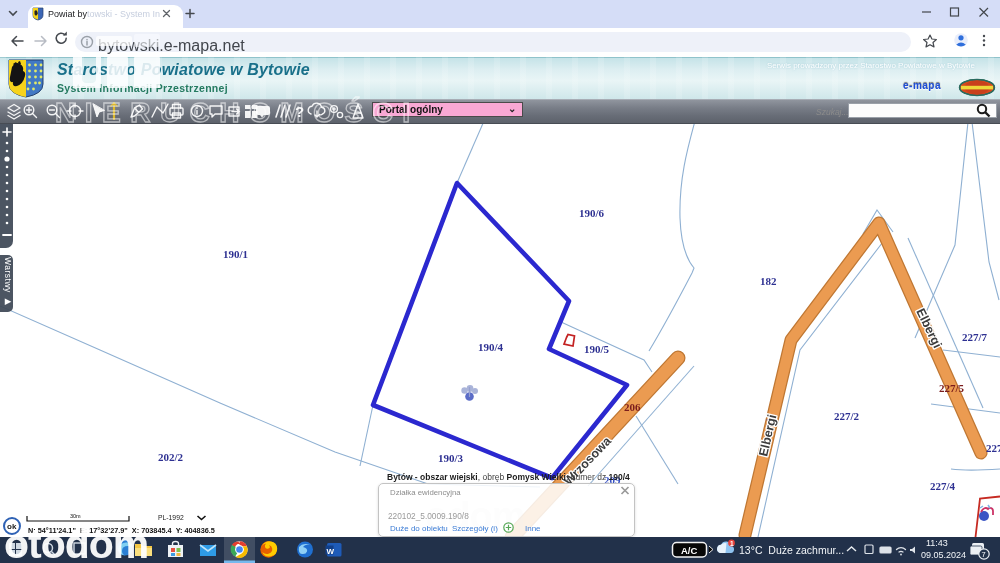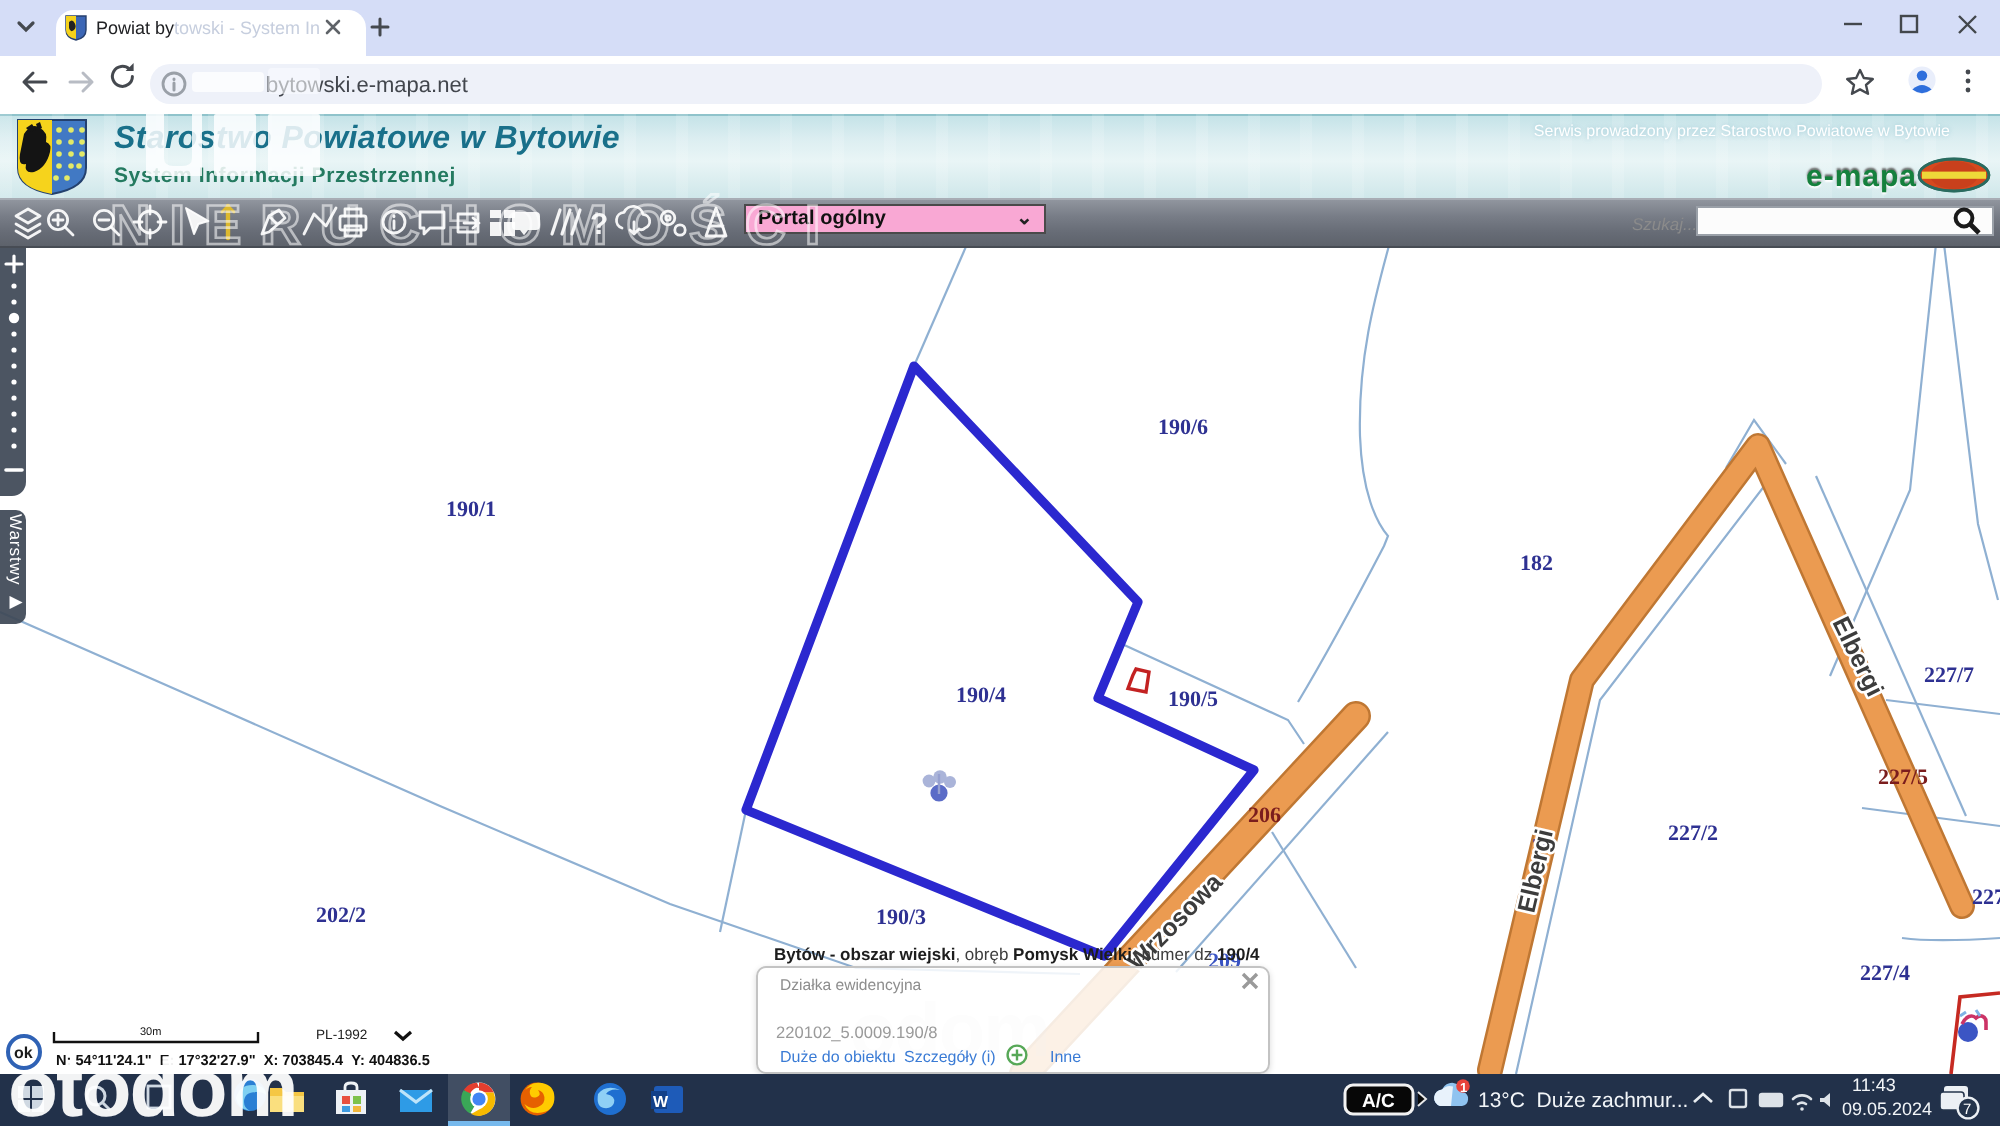--- a/index.html
+++ b/index.html
@@ -8,31 +8,31 @@
   .abs { position:absolute; }
 
   
   #tabbar { left:0; top:0; width:1000px; height:28px; background:#d5ddf7; }
   #tab { left:28px; top:5px; width:155px; height:23px; background:#fff; border-radius:9px 9px 0 0; }
   #tabtitle { left:48px; top:9px; font-size:9px; color:#202124; white-space:nowrap; }
   .ghost { color:#c6cede; }
   
   #addrrow { left:0; top:28px; width:1000px; height:29px; background:#ffffff; }
   #pill { left:75px; top:32px; width:836px; height:20px; background:#eef1f9; border-radius:10px; }
-  #urltext { left:98px; top:37px; font-size:11px; color:#42464d;margin-left:35px; }
+  #urltext { left:98px; top:37px; font-size:16px; color:#42464d; }
   
   #header { left:0; top:57px; width:1000px; height:42px;
     background:linear-gradient(180deg,#c5e3e8 0%,#dceef1 28%,#e9f5f6 55%,#cfe7ea 100%);
     border-top:1px solid #8fc3cb; }
   #hstripes { left:0; top:57px; width:1000px; height:42px;
     background:repeating-linear-gradient(90deg, rgba(255,255,255,0.14) 0 6px, rgba(255,255,255,0) 6px 26px); }
   #htitle { left:57px; top:61px; font-size:16px; font-weight:bold; font-style:italic; color:#19708a; letter-spacing:0.2px;}
   #hsub { left:57px; top:82px; font-size:10.5px; font-weight:bold; color:#247a60; letter-spacing:0.3px;}
   #hserwis { right:25px; top:61px; font-size:8px; color:#ffffff; text-shadow:0 0 2px rgba(120,180,200,0.6); }
-  #emapa { left:903px; top:80px; font-size:15px; font-weight:bold; color:#15803d; letter-spacing:0.5px;
+  #emapa { left:903px; top:80px; font-size:10px; font-weight:bold; color:#1d4ed8; letter-spacing:0.5px;
      text-shadow:0 1px 1px #fff, 0 -1px 1px #666;text-align:right; }
   
   #toolbar { left:0; top:99px; width:1000px; height:25px;
     background:linear-gradient(180deg,#90959e 0%,#787d87 35%,#676c76 70%,#5d626b 100%);
     border-top:1px solid #a8adb5; border-bottom:1px solid #474c54; }
   #select { left:372px; top:102px; width:151px; height:15px; background:#f9a8d4; border:1px solid #4a4a4a;
     font-size:10px; color:#111; padding-left:6px; line-height:13px; font-weight:bold;}
   #selarrow { left:508px; top:103px; font-size:10px; color:#222; font-weight:bold;}
   #search { left:848px; top:103px; width:149px; height:15px; background:#fcfcfc; border:1px solid #9aa0a8; }
   #szukaj { left:816px; top:106.5px; font-size:8.5px; font-style:italic; color:#8b8b8b; }

